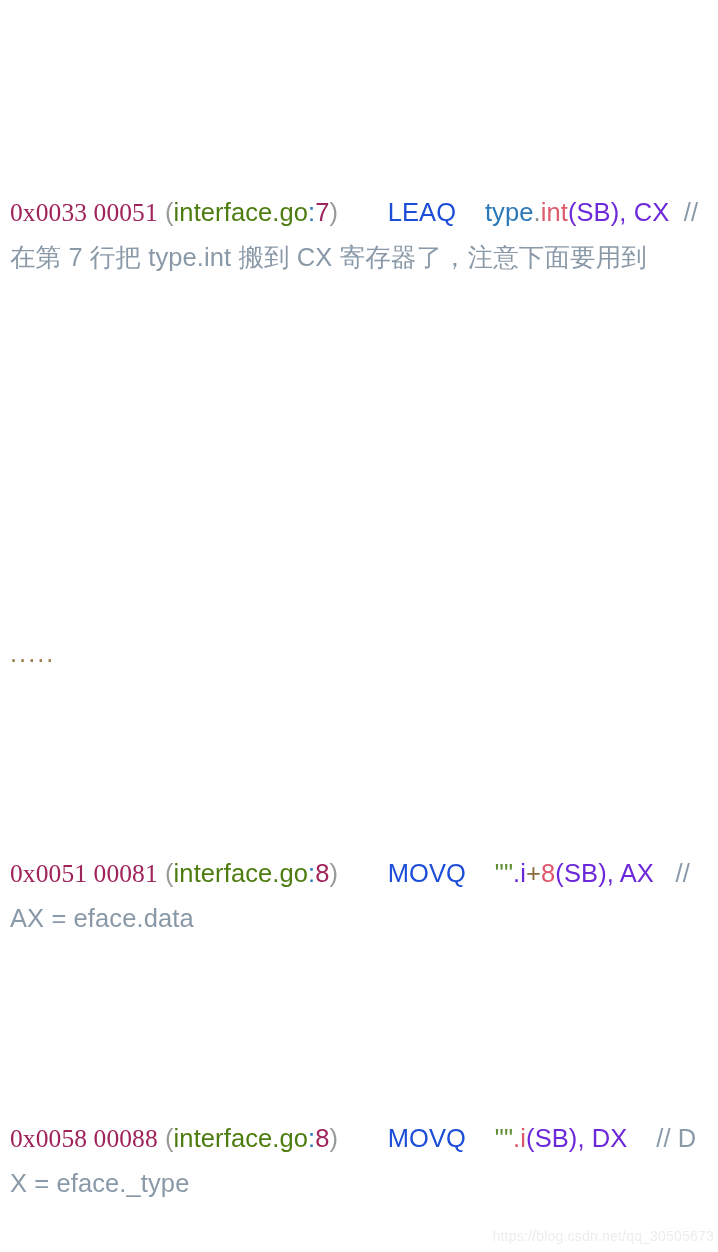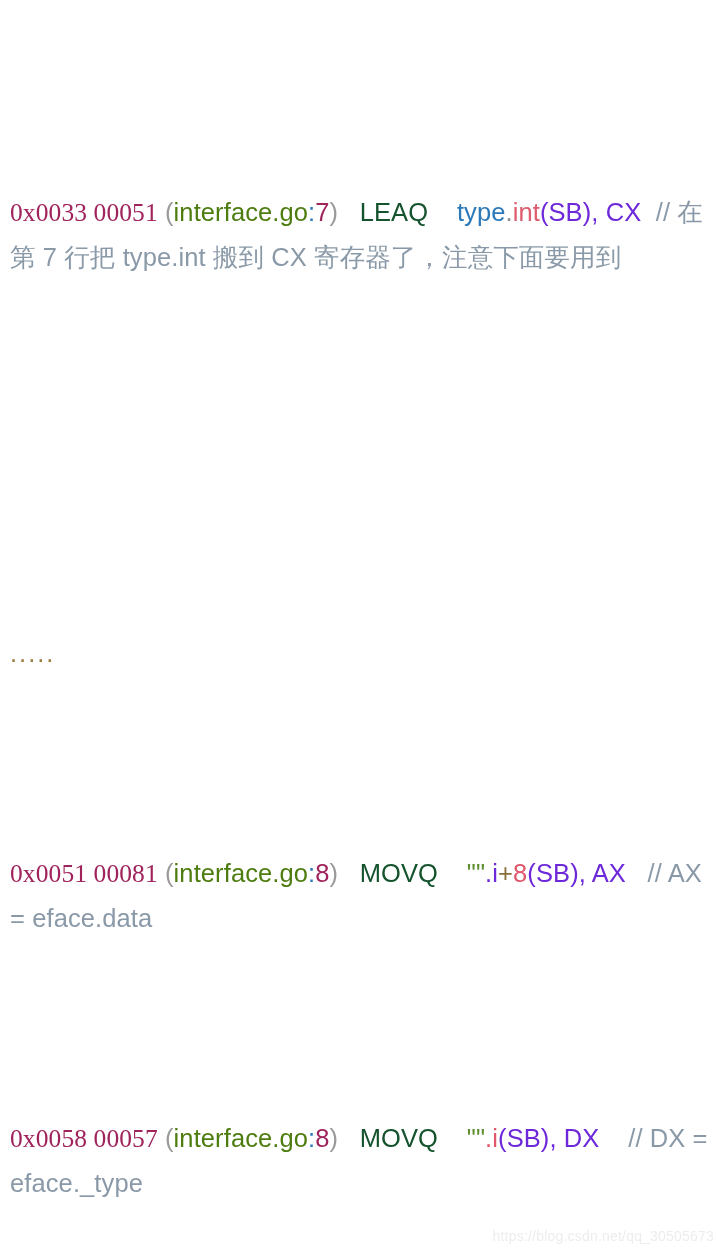--- a/index.html
+++ b/index.html
@@ -29,21 +29,21 @@
   }
 
   .ln { display: block; }
 
   
   .addr    { color: #a0245c; font-family: Liberation Serif, serif; }              
   .paren   { color: #9a9a9a; }              
   .file    { color: #4d7c0f; }              
   .colon   { color: #2b79b8; }              
   .lnum    { color: #a0245c; }              
-  .op      { color: #14532d; }              
+  .op      { color: #1d4ed8; margin-left: 28px; }              
   .sym     { color: #2b79b8; margin-top: 18px; }              
   .dot     { color: #8a8a8a; }              
   .typ     { color: #dd5c6e; }              
   .reg     { color: #6d28d9; }              
   .cmt     { color: #8a99a8; }              
   .str     { color: #5f8f34; }              
   .plus    { color: #8a6d3b; }              
   .num     { color: #e0566b; }              
   .dots    { color: #9a7a42; letter-spacing: 2px; }              
   .blank   { display:block; height: 44px; }
@@ -70,21 +70,21 @@
 
   <span class="blank"></span>
 
   
   <span class="ln"><span class="dots">.....</span></span>
 
   
   <span class="ln"><span class="addr">0x0051 00081</span> <span class="paren">(</span><span class="file">interface.go</span><span class="colon">:</span><span class="lnum">8</span><span class="paren">)</span>   <span class="op">MOVQ</span>    <span class="str">""</span><span class="reg">.i</span><span class="plus">+</span><span class="num">8</span><span class="reg">(SB), AX</span>   <span class="cmt">// AX = eface.data</span></span>
 
   
-  <span class="ln"><span class="addr">0x0058 00057</span> <span class="paren">(</span><span class="file">interface.go</span><span class="colon">:</span><span class="lnum">8</span><span class="paren">)</span>   <span class="op">MOVQ</span>    <span class="str">""</span><span class="num">.i</span><span class="reg">(SB), DX</span>    <span class="cmt">// DX = eface._type</span></span>
+  <span class="ln"><span class="addr">0x0058 00088</span> <span class="paren">(</span><span class="file">interface.go</span><span class="colon">:</span><span class="lnum">8</span><span class="paren">)</span>   <span class="op">MOVQ</span>    <span class="str">""</span><span class="num">.i</span><span class="reg">(SB), DX</span>    <span class="cmt">// DX = eface._type</span></span>
 
   
   
 
   
   
 
   
   
 

